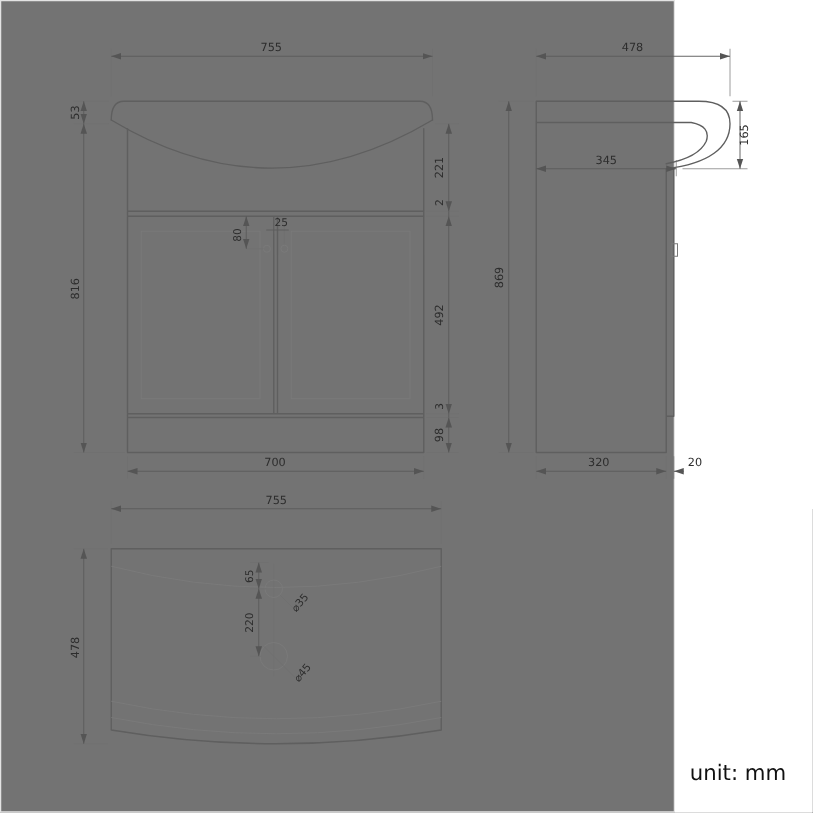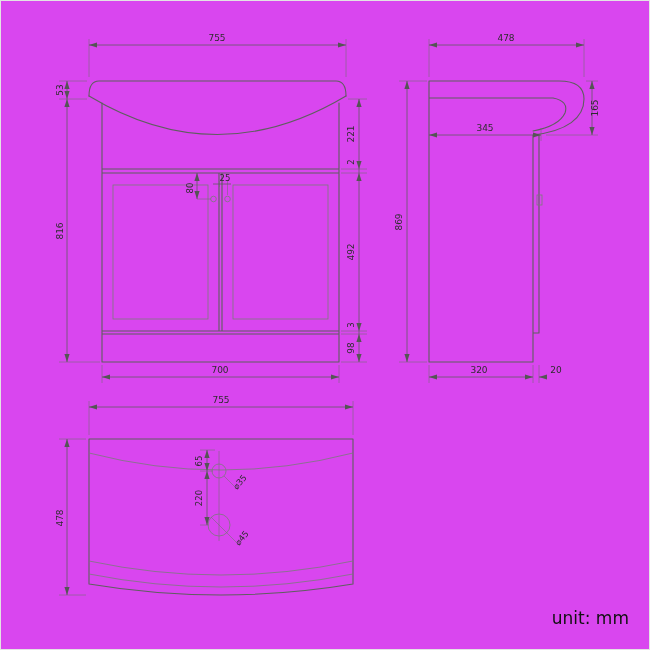--- a/index.html
+++ b/index.html
@@ -1,18 +1,18 @@
 <!DOCTYPE html>
 <html><head>
 <meta charset="utf-8">
 <style>
   html,body{margin:0;padding:0;background:#ffffff;}
   .stage{
-    width:650px;height:650px;position:relative;box-sizing:border-box;
-    background:#d946ef;border:1px solid #e3e3e3;
+    width:540px;height:650px;position:relative;box-sizing:border-box;
+    background:#737373;border:1px solid #e3e3e3;
     font-family:"DejaVu Sans", sans-serif;
   }
   svg{display:block;}
   .geo{fill:none;stroke:#5f5f5f;stroke-width:1.1;stroke-linecap:round;stroke-linejoin:round;}
   .geo-thin{fill:none;stroke:#7a7a7a;stroke-width:0.8;}
   .dim{fill:none;stroke:#5c5c5c;stroke-width:0.75;}
   .ext{fill:none;stroke:#6f6f6f;stroke-width:0.55;}
   .lbl{font-family:"DejaVu Sans", sans-serif;font-size:9px;fill:#2d2d2d;}
   .lbl-s{font-size:8.5px;}
   .unit{font-family:"DejaVu Sans", sans-serif;font-size:17px;fill:#111111;}

